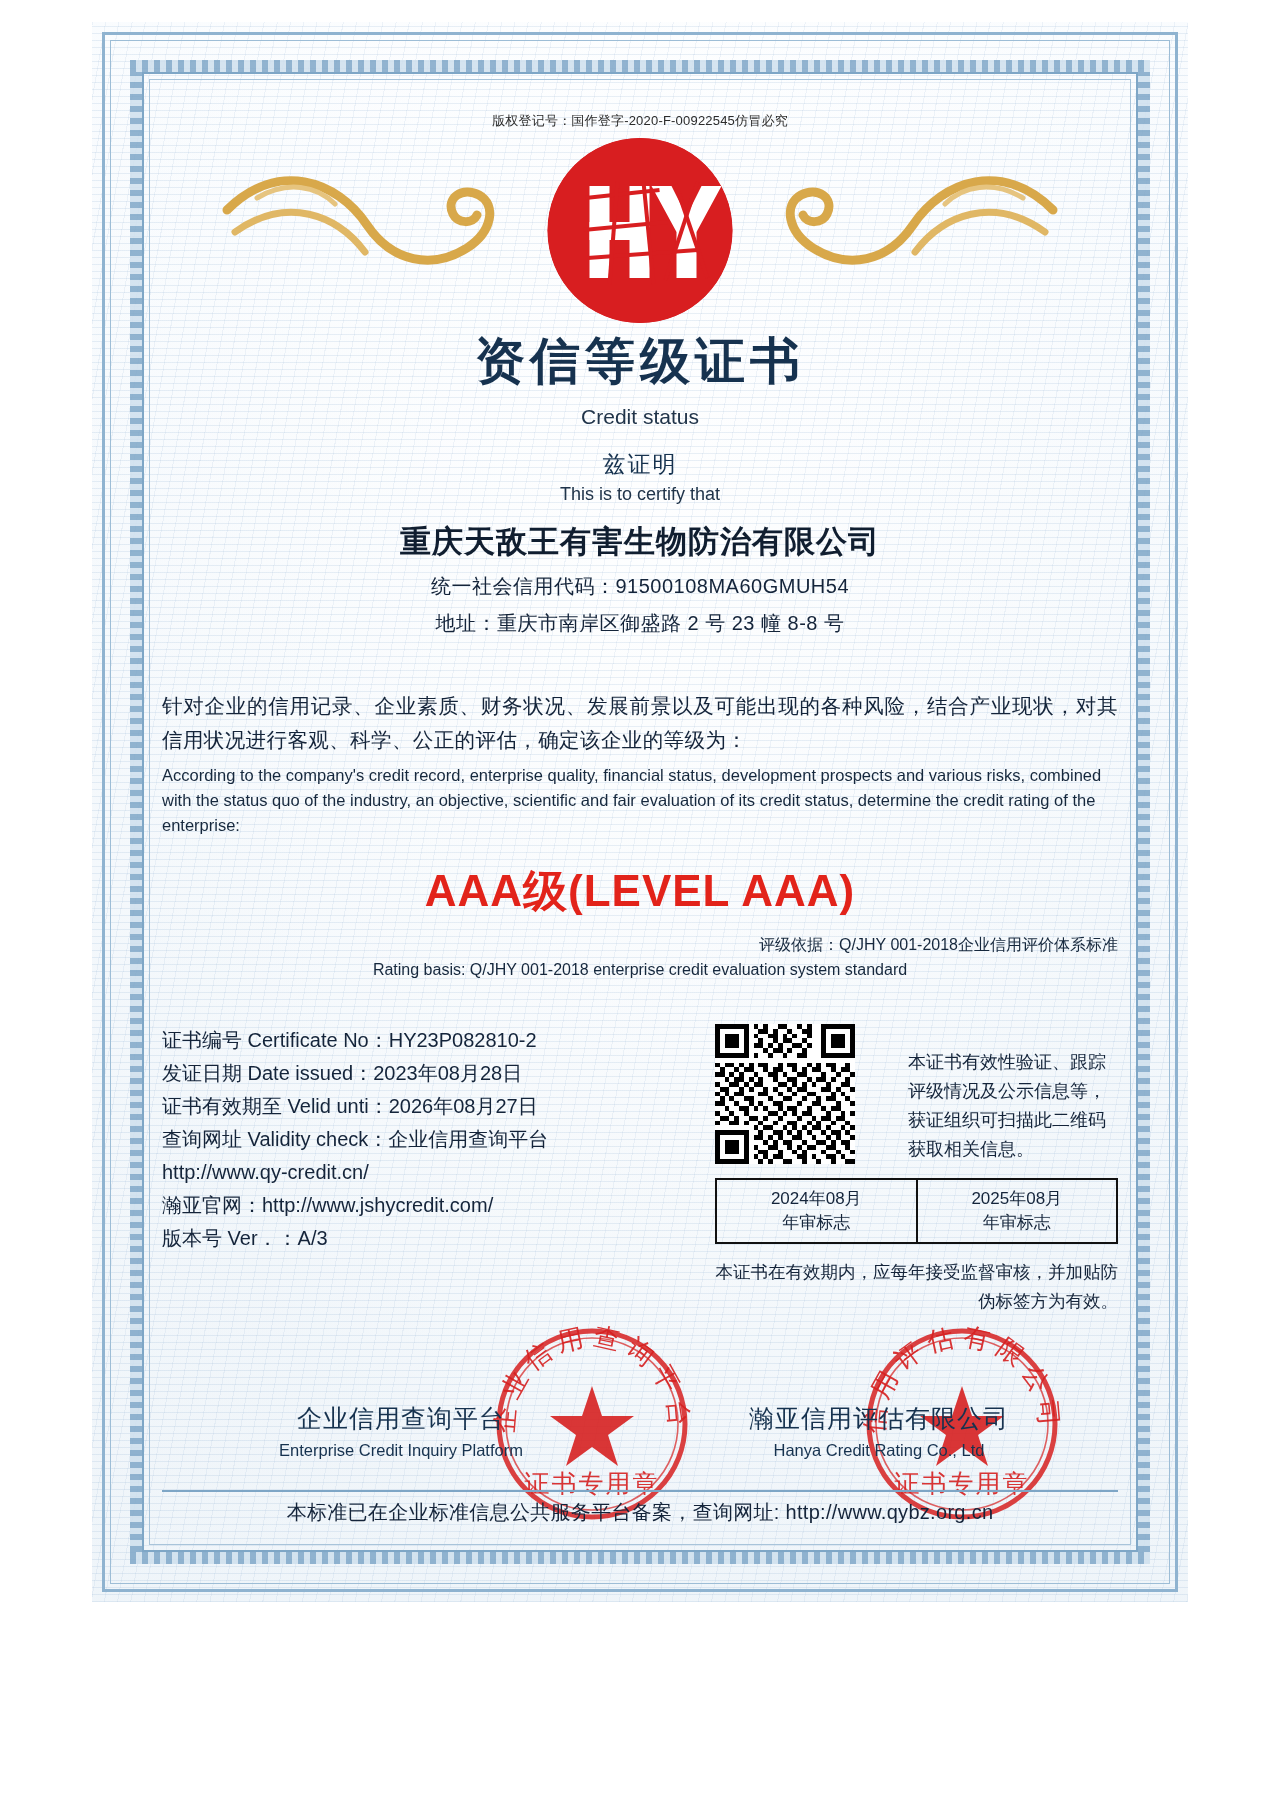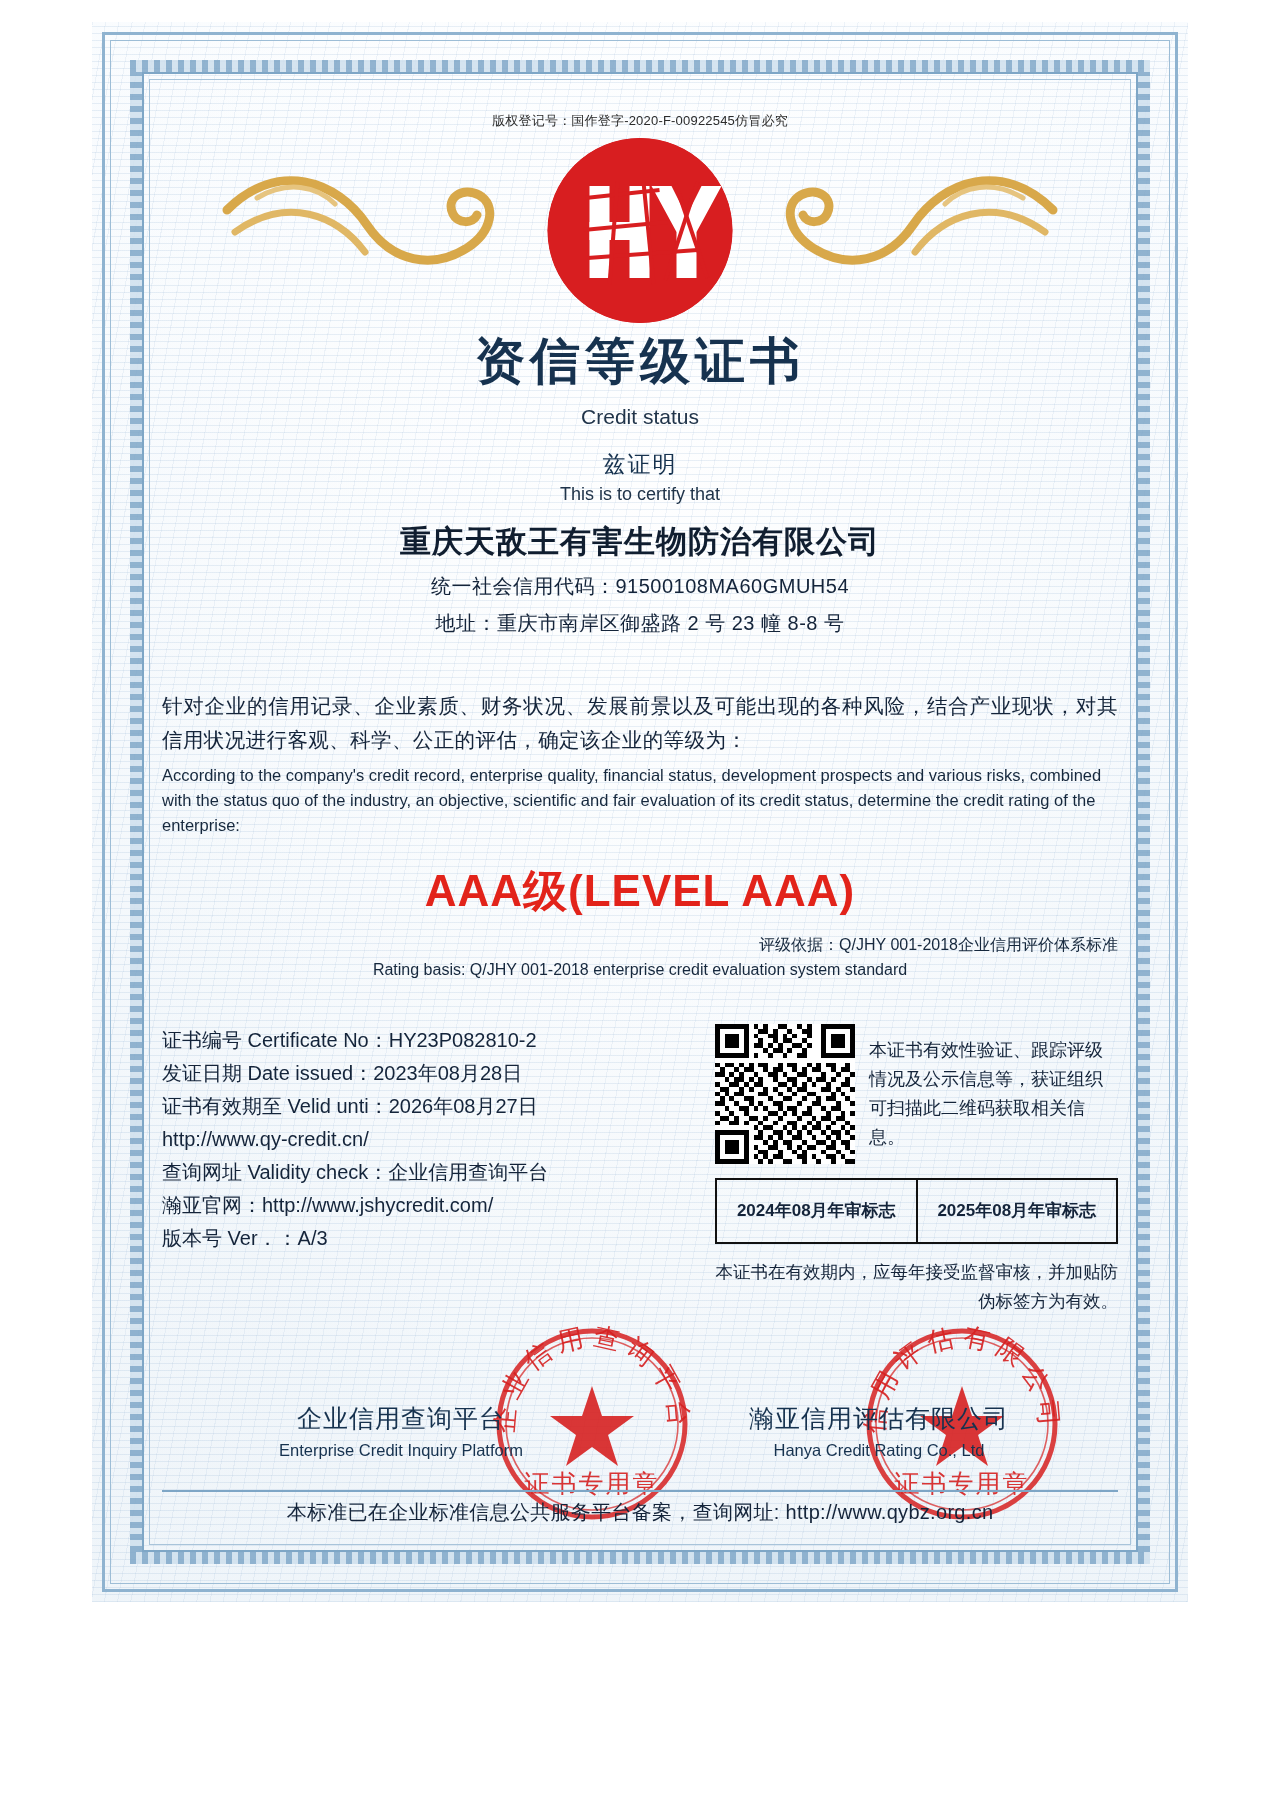--- a/index.html
+++ b/index.html
@@ -219,21 +219,22 @@
     line-height: 33px;
   }
   .details-left .row { white-space: nowrap; }
 
   .details-right {
     flex: 1;
     padding-left: 8px;
   }
   .qr-row {
     display: flex;
-    align-items: center;
+    align-items: flex-end;
+    gap: 39px;
   }
   .qr {
     width: 140px;
     height: 140px;
     flex: 0 0 140px;
     background: #fff;
   }
   .qr-note {
     margin-left: 14px;
     font-size: 18px;
@@ -242,27 +243,26 @@
   }
   .stamp-boxes {
     display: flex;
     margin-top: 14px;
   }
   .stamp-box {
     flex: 1;
     border: 2px solid #111;
     height: 62px;
     display: flex;
-    flex-direction: row;
+    flex-direction: column;
     align-items: center;
     justify-content: center;
     font-size: 17px;
     color: #14243a;
     line-height: 24px;
-    font-weight: bold;
   }
   .stamp-box + .stamp-box { border-left: none; }
   .audit-note {
     margin-top: 14px;
     font-size: 17.5px;
     line-height: 29px;
     color: #14243a;
     text-align: right;
   }
 
@@ -391,22 +391,22 @@
 
     <div class="level">AAA级(LEVEL AAA)</div>
     <div class="basis-cn">评级依据：Q/JHY 001-2018企业信用评价体系标准</div>
     <div class="basis-en">Rating basis: Q/JHY 001-2018 enterprise credit evaluation system standard</div>
 
     <div class="details">
       <div class="details-left">
         <div class="row">证书编号 Certificate No：HY23P082810-2</div>
         <div class="row">发证日期 Date issued：2023年08月28日</div>
         <div class="row">证书有效期至 Velid unti：2026年08月27日</div>
+        <div class="row">查询网址 Validity check：企业信用查询平台</div>
         <div class="row">http://www.qy-credit.cn/</div>
-        <div class="row">查询网址 Validity check：企业信用查询平台</div>
         <div class="row">瀚亚官网：http://www.jshycredit.com/</div>
         <div class="row">版本号 Ver．：A/3</div>
       </div>
 
       <div class="details-right">
         <div class="qr-row">
           <div class="qr">
             <svg viewBox="0 0 29 29" width="140" height="140" shape-rendering="crispEdges" aria-hidden="true">
               <rect width="29" height="29" fill="#ffffff"></rect>
               <g fill="#000000">

